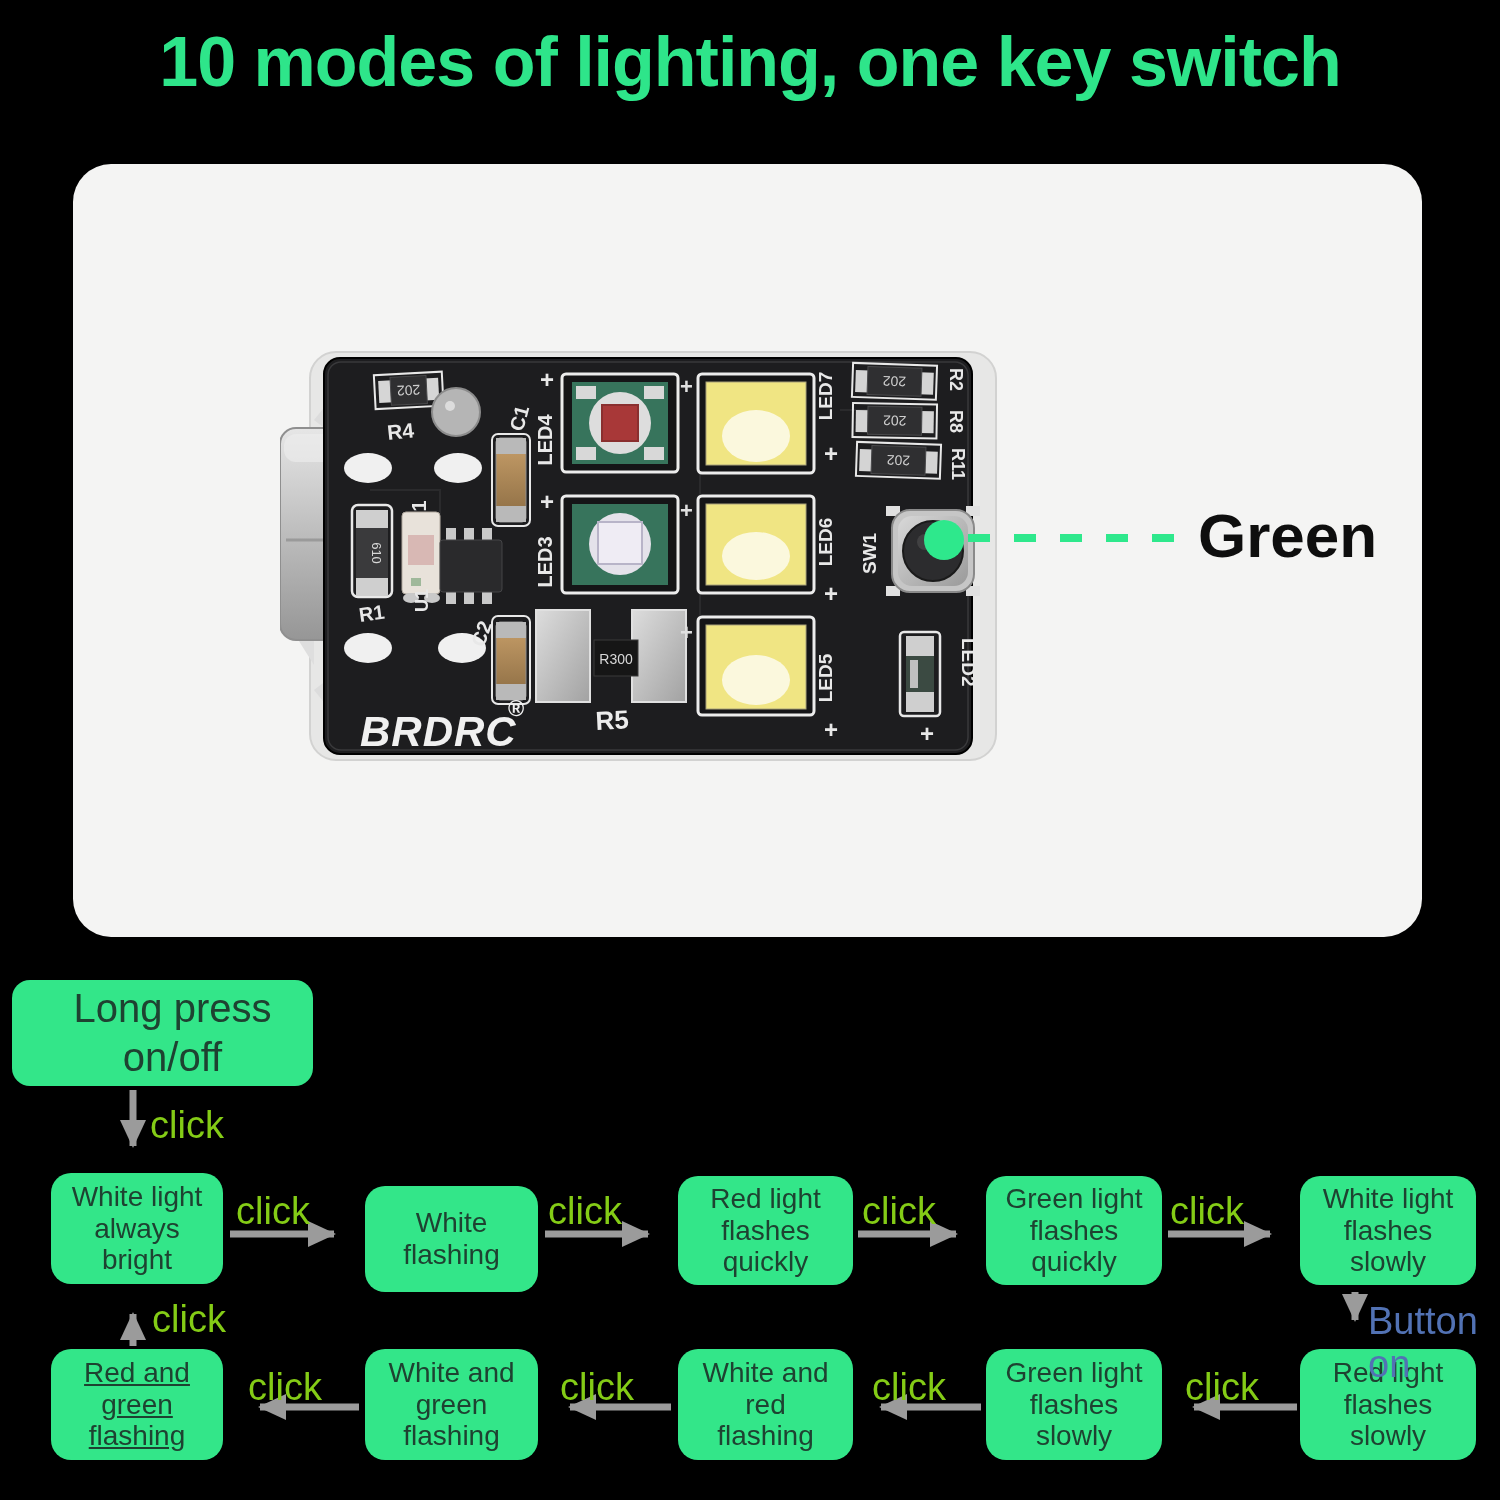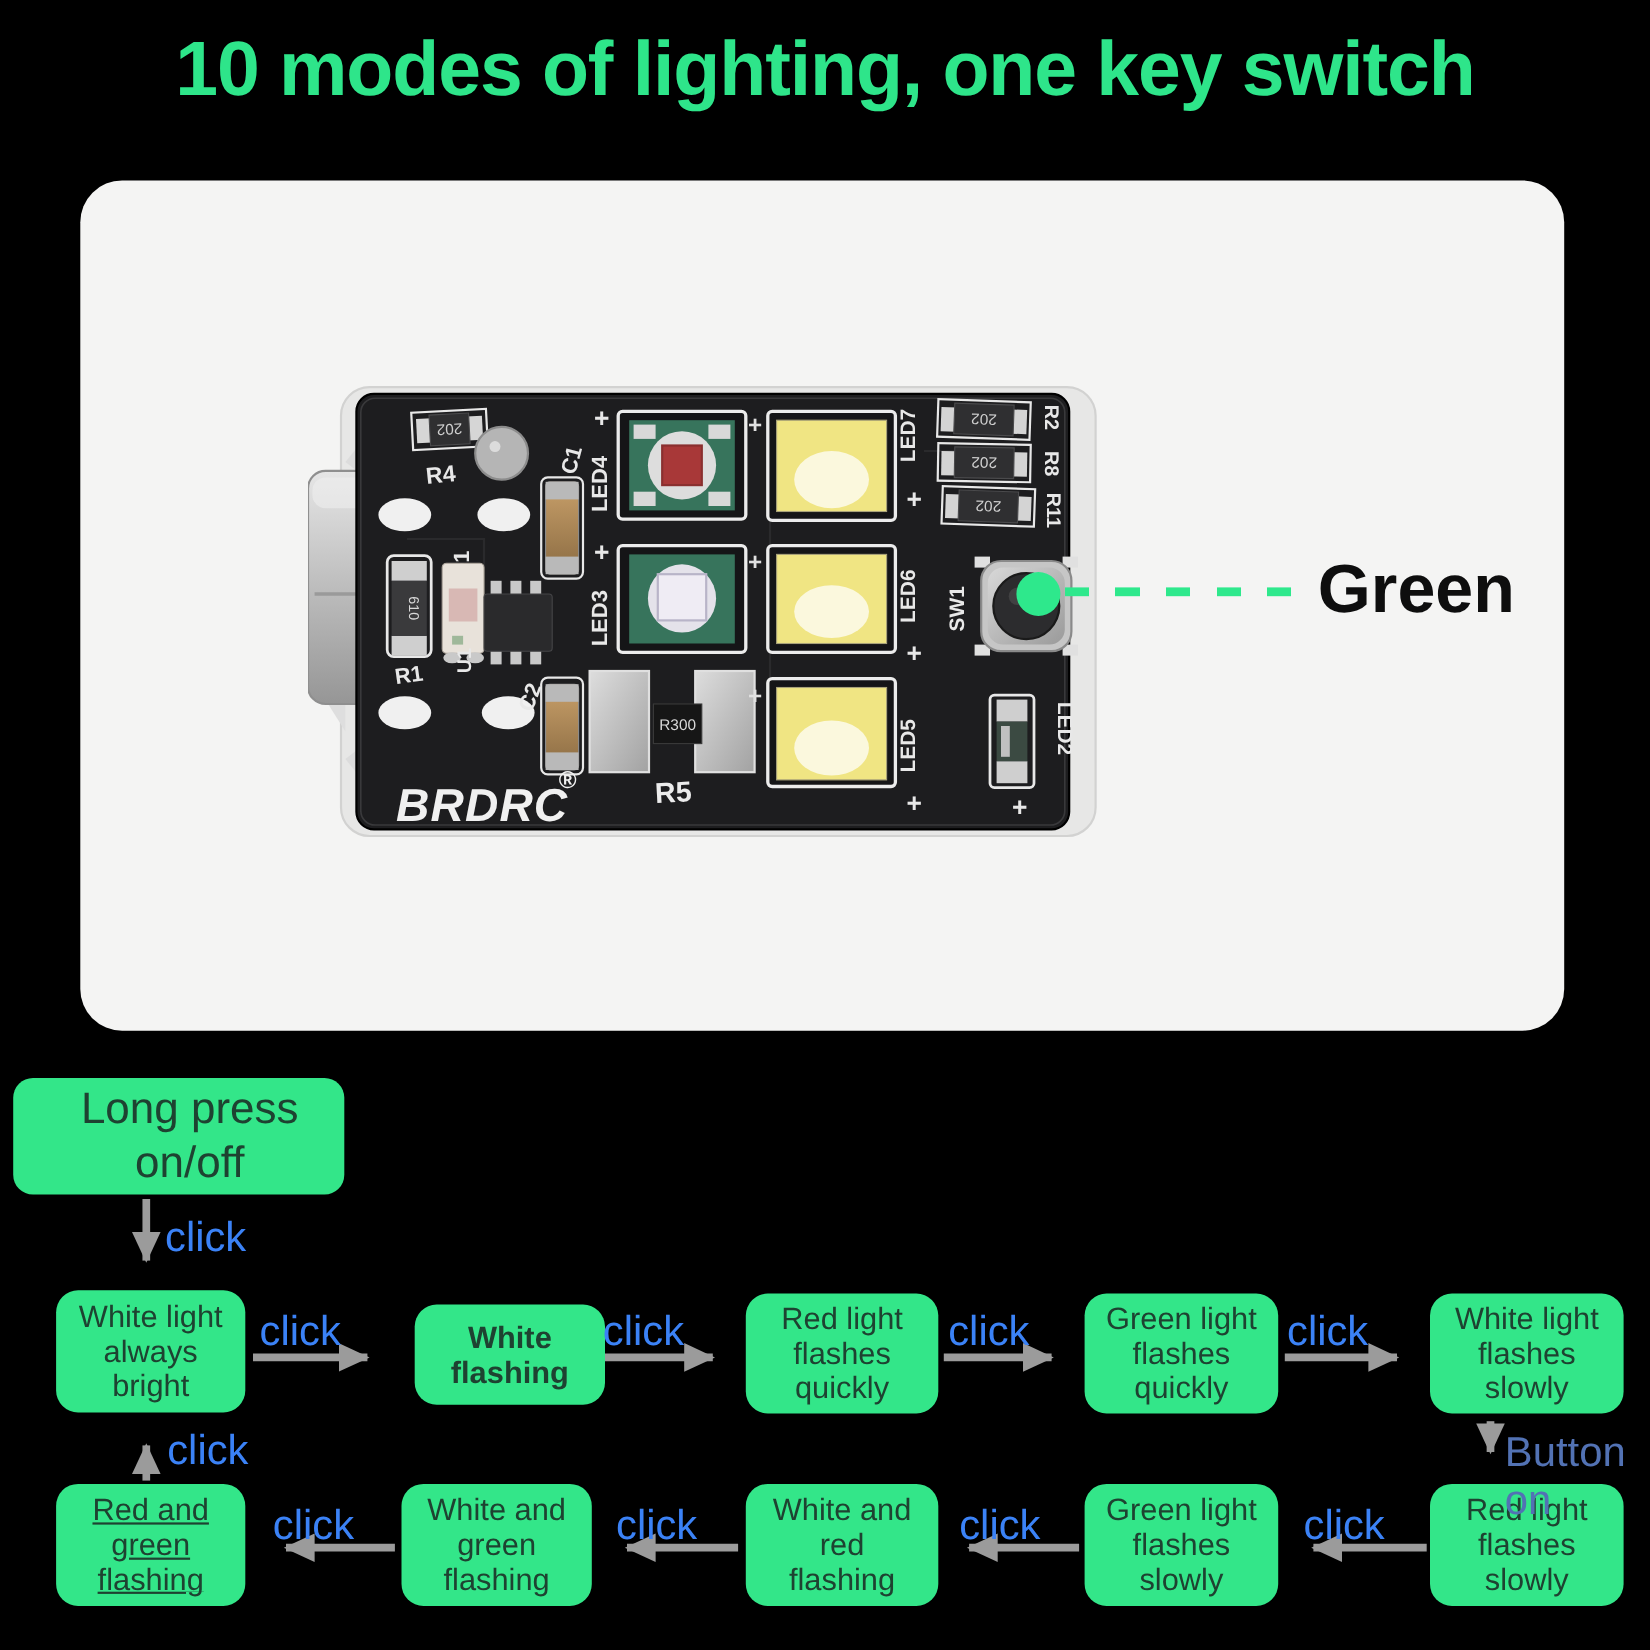--- a/index.html
+++ b/index.html
@@ -10,21 +10,21 @@
   .panel{position:absolute;left:73px;top:164px;width:1349px;height:773px;
          background:#f4f4f3;border-radius:38px;}
   .pcb-svg{position:absolute;left:280px;top:350px;}
   .dashes{position:absolute;left:968px;top:534px;width:216px;height:8px;
           background:repeating-linear-gradient(90deg,#2ee88c 0 22px,transparent 22px 46px);}
   .btn-label{position:absolute;left:1198px;top:500px;font-size:62px;font-weight:700;color:#0e0e0e;}
   .fc-box{position:absolute;background:#33e689;color:#1e4231;border-radius:20px;
           display:flex;align-items:center;justify-content:center;text-align:center;
           white-space:pre-line;font-size:28px;line-height:1.14;}
   .fc-box.start{font-size:40px;line-height:1.22;border-radius:18px;padding-left:20px;}
-  .click{position:absolute;font-size:38px;color:#3b82f6;}
+  .click{position:absolute;font-size:38px;color:#84cc16;}
   .click.on{color:#5272b4;}
   .arrows{position:absolute;left:0;top:960px;}
   svg text{font-family:"Liberation Sans",sans-serif;}
 </style>
 </head>
 <body>
 
 <div class="stage">
 
   <div class="title">10 modes of lighting, one key switch</div>
@@ -268,21 +268,21 @@
       <line x1="359" y1="1407" x2="260" y2="1407" marker-end="url(#ah)"></line>
       <line x1="133" y1="1346" x2="133" y2="1314" marker-end="url(#ah)"></line>
     </g>
   </svg>
 
   <div class="fc-box start" style="left:12px;top:980px;width:281px;height:106px;">Long press
 on/off</div>
   <div class="fc-box" style="left:51px;top:1173px;width:172px;height:111px;">White light
 always
 bright</div>
-  <div class="fc-box" style="left:377px;top:1186px;width:173px;height:91px;font-weight:bold;">White
+  <div class="fc-box" style="left:365px;top:1186px;width:173px;height:106px;">White
 flashing</div>
   <div class="fc-box" style="left:678px;top:1176px;width:175px;height:109px;">Red light
 flashes
 quickly</div>
   <div class="fc-box" style="left:986px;top:1176px;width:176px;height:109px;">Green light
 flashes
 quickly</div>
   <div class="fc-box" style="left:1300px;top:1176px;width:176px;height:109px;">White light
 flashes
 slowly</div>

